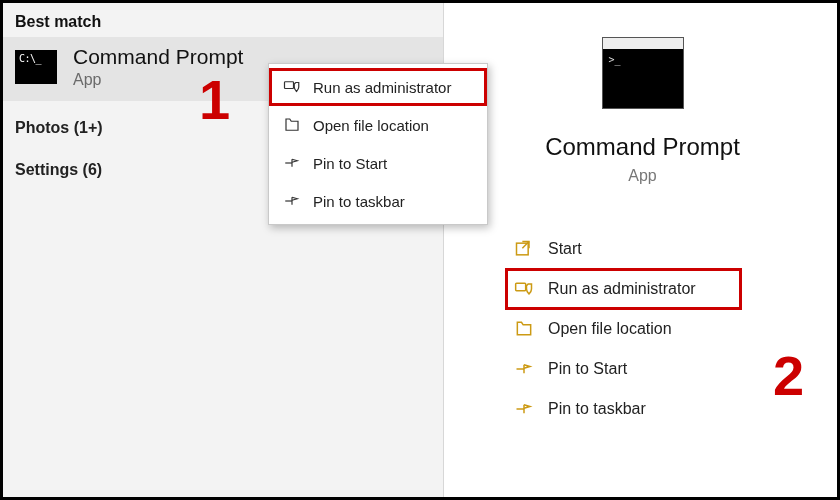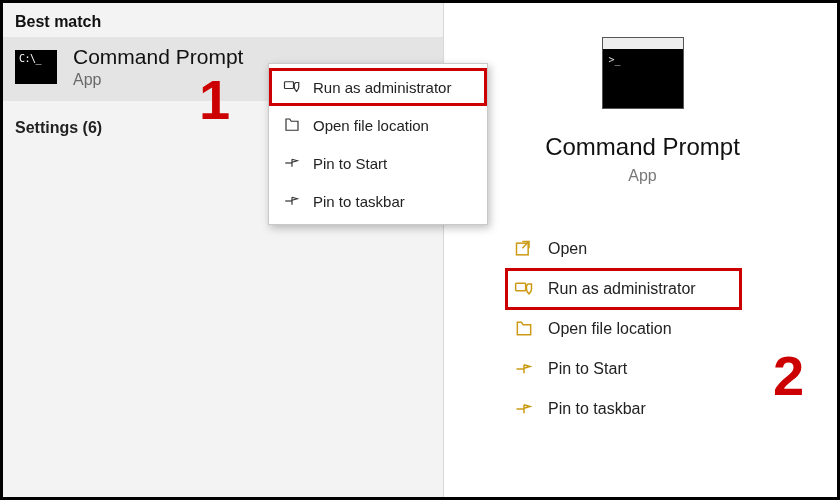--- a/index.html
+++ b/index.html
@@ -174,20 +174,21 @@
   <div class="section-header">Best match</div>
 
   <div class="best-match-item">
     <div class="bm-icon"></div>
     <div class="bm-text">
       <div class="title">Command Prompt</div>
       <div class="sub">App</div>
     </div>
   </div>
 
+  <div class="section-sub">Photos (1+)</div>
   <div class="section-sub">Settings (6)</div>
 </div>
 
 <div class="context-menu">
 
   <div class="ctx-item highlight-red">
     <svg class="ctx-icon" viewBox="0 0 24 24" fill="none" stroke="currentColor" stroke-width="1.6">
       <rect x="2" y="5" width="12" height="9" rx="1"></rect>
       <path d="M17 6 L21 6 L21 12 C21 15 19 17 18 18 C17 17 15 15 15 12 L15 8 Z"></path>
     </svg>
@@ -229,21 +230,21 @@
   <div class="app-sub">App</div>
 
   <div class="right-actions">
 
     <div class="ract">
       <svg width="20" height="20" viewBox="0 0 24 24" fill="none" stroke="currentColor" stroke-width="1.8">
         <rect x="3" y="5" width="14" height="14"></rect>
           <path d="M10 3 h8 v8"></path>
           <path d="M18 3 L10 11"></path>
       </svg>
-      <span>Open</span>
+      <span>Start</span>
     </div>
 
     <div class="ract highlight-red">
       <svg width="20" height="20" viewBox="0 0 24 24" fill="none" stroke="currentColor" stroke-width="1.8">
         <rect x="2" y="5" width="12" height="9" rx="1"></rect>
         <path d="M17 6 L21 6 L21 12 C21 15 19 17 18 18 C17 17 15 15 15 12 L15 8 Z"></path>
       </svg>
       <span>Run as administrator</span>
     </div>
 

